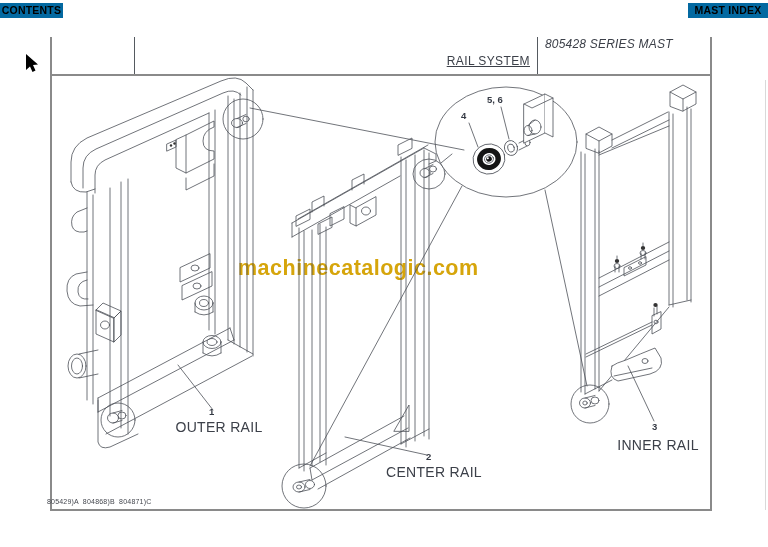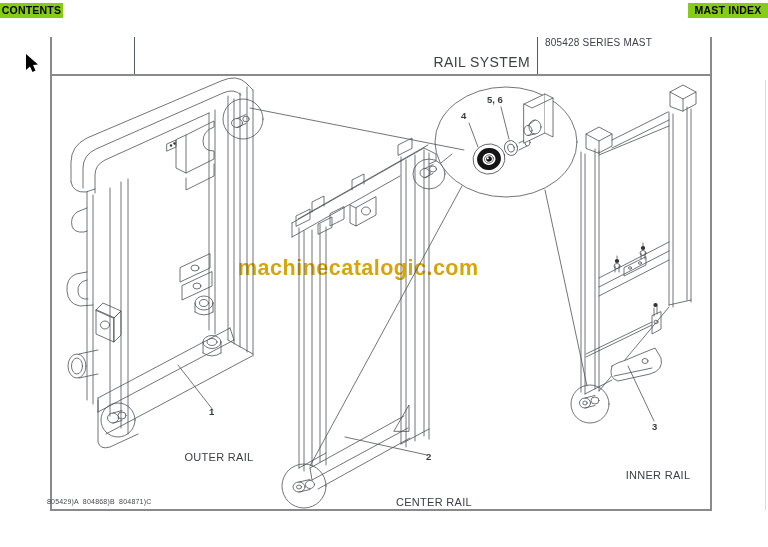--- a/index.html
+++ b/index.html
@@ -3,50 +3,50 @@
 <meta charset="utf-8">
 <style>
   html,body{margin:0;padding:0;}
   body{
     width:768px;height:547px;position:relative;background:#ffffff;
     font-family:"Liberation Sans", sans-serif;overflow:hidden;
   }
   .abs{position:absolute;}
   
   .navbtn{
-    position:absolute;background:#84cc16;color:#000;
+    position:absolute;background:#0369a1;color:#000;
     font-weight:bold;font-size:10.5px;line-height:15px;height:15px;
     text-align:center;letter-spacing:0.2px;cursor:pointer;
     white-space:nowrap;overflow:hidden;
   }
   #btn-contents{left:0;top:3px;width:63px;}
   #btn-partsindex{left:688px;top:3px;width:80px;}
   
   .vline,.hline{position:absolute;background:#8a8a8a;}
   .thin{background:#555a60;}
   
   #series-title{
-    left:545px;top:37px;font-size:10px;color:#3c4049;letter-spacing:0.2px;
+    left:545px;top:37px;font-size:12px;color:#3c4049;letter-spacing:0.2px;font-style:italic;
   }
   #page-title{
     left:398px;top:54px;width:132px;text-align:right;
-    font-size:14px;color:#3c4049;letter-spacing:0.4px;
+    font-size:12px;color:#3c4049;letter-spacing:0.4px;text-decoration:underline;
   }
   #footer-code{
     left:47px;top:498px;font-size:7px;color:#44474e;white-space:pre;letter-spacing:0.2px;
   }
   
   #watermark{
     left:238px;top:256px;font-size:21.5px;font-weight:bold;color:#d6a50b;
     letter-spacing:0.5px;z-index:1;
   }
   svg#art{position:absolute;left:0;top:0;z-index:2;pointer-events:none;}
   .lbl{position:absolute;z-index:3;color:#353a44;font-size:9.5px;font-weight:bold;}
-  .lbl-name{position:absolute;z-index:3;color:#3c4049;font-size:11px;
-    width:110px;text-align:center;letter-spacing:0.3px;margin-top:32px;}
+  .lbl-name{position:absolute;z-index:3;color:#3c4049;font-size:14px;
+    width:110px;text-align:center;letter-spacing:0.3px;}
   .z3{z-index:3;}
   .z4{z-index:4;}
 </style>
 </head>
 <body>
 
 <div id="btn-contents" class="navbtn z4">CONTENTS</div>
 <div id="btn-partsindex" class="navbtn z4">MAST INDEX</div>
 
 <div class="vline" style="left:50px;top:37px;width:2px;height:473px;"></div>

